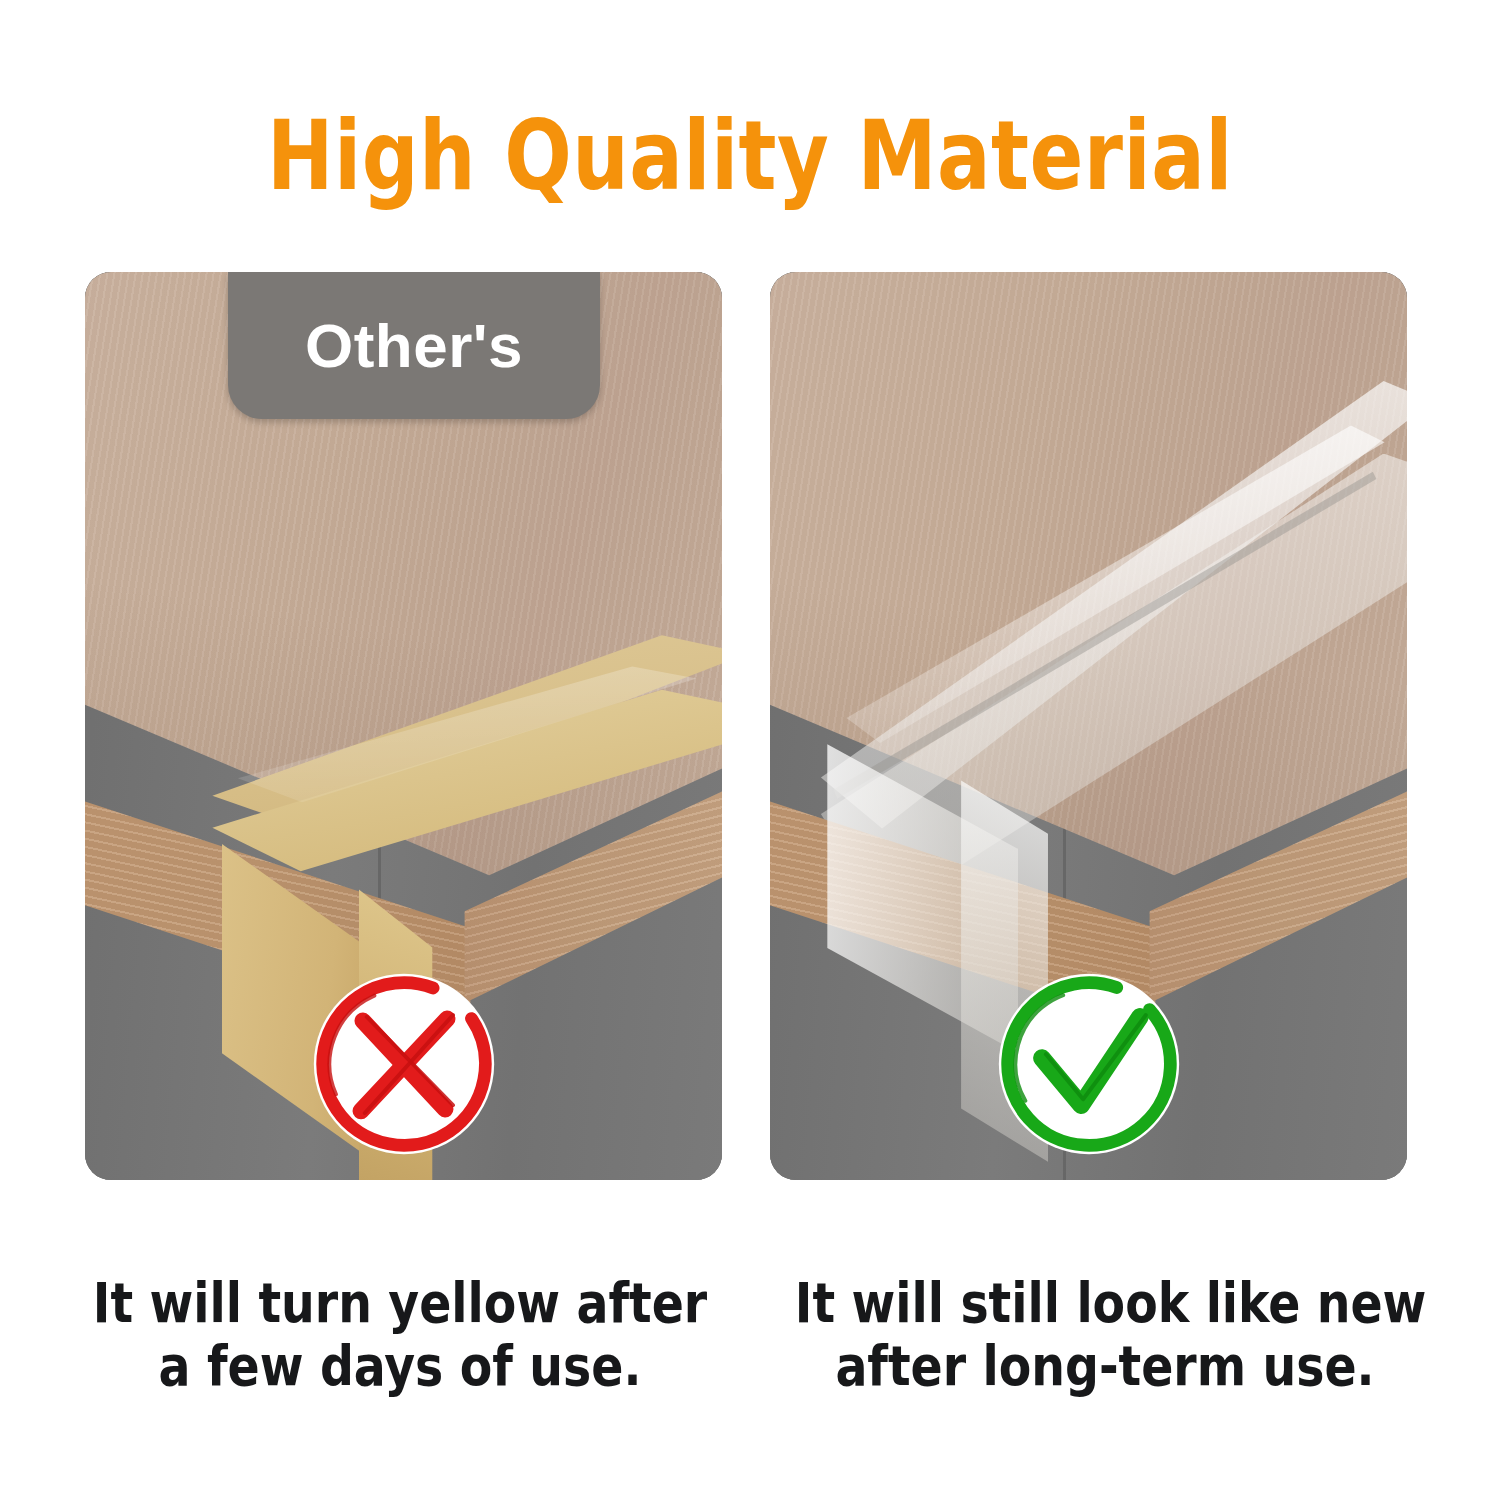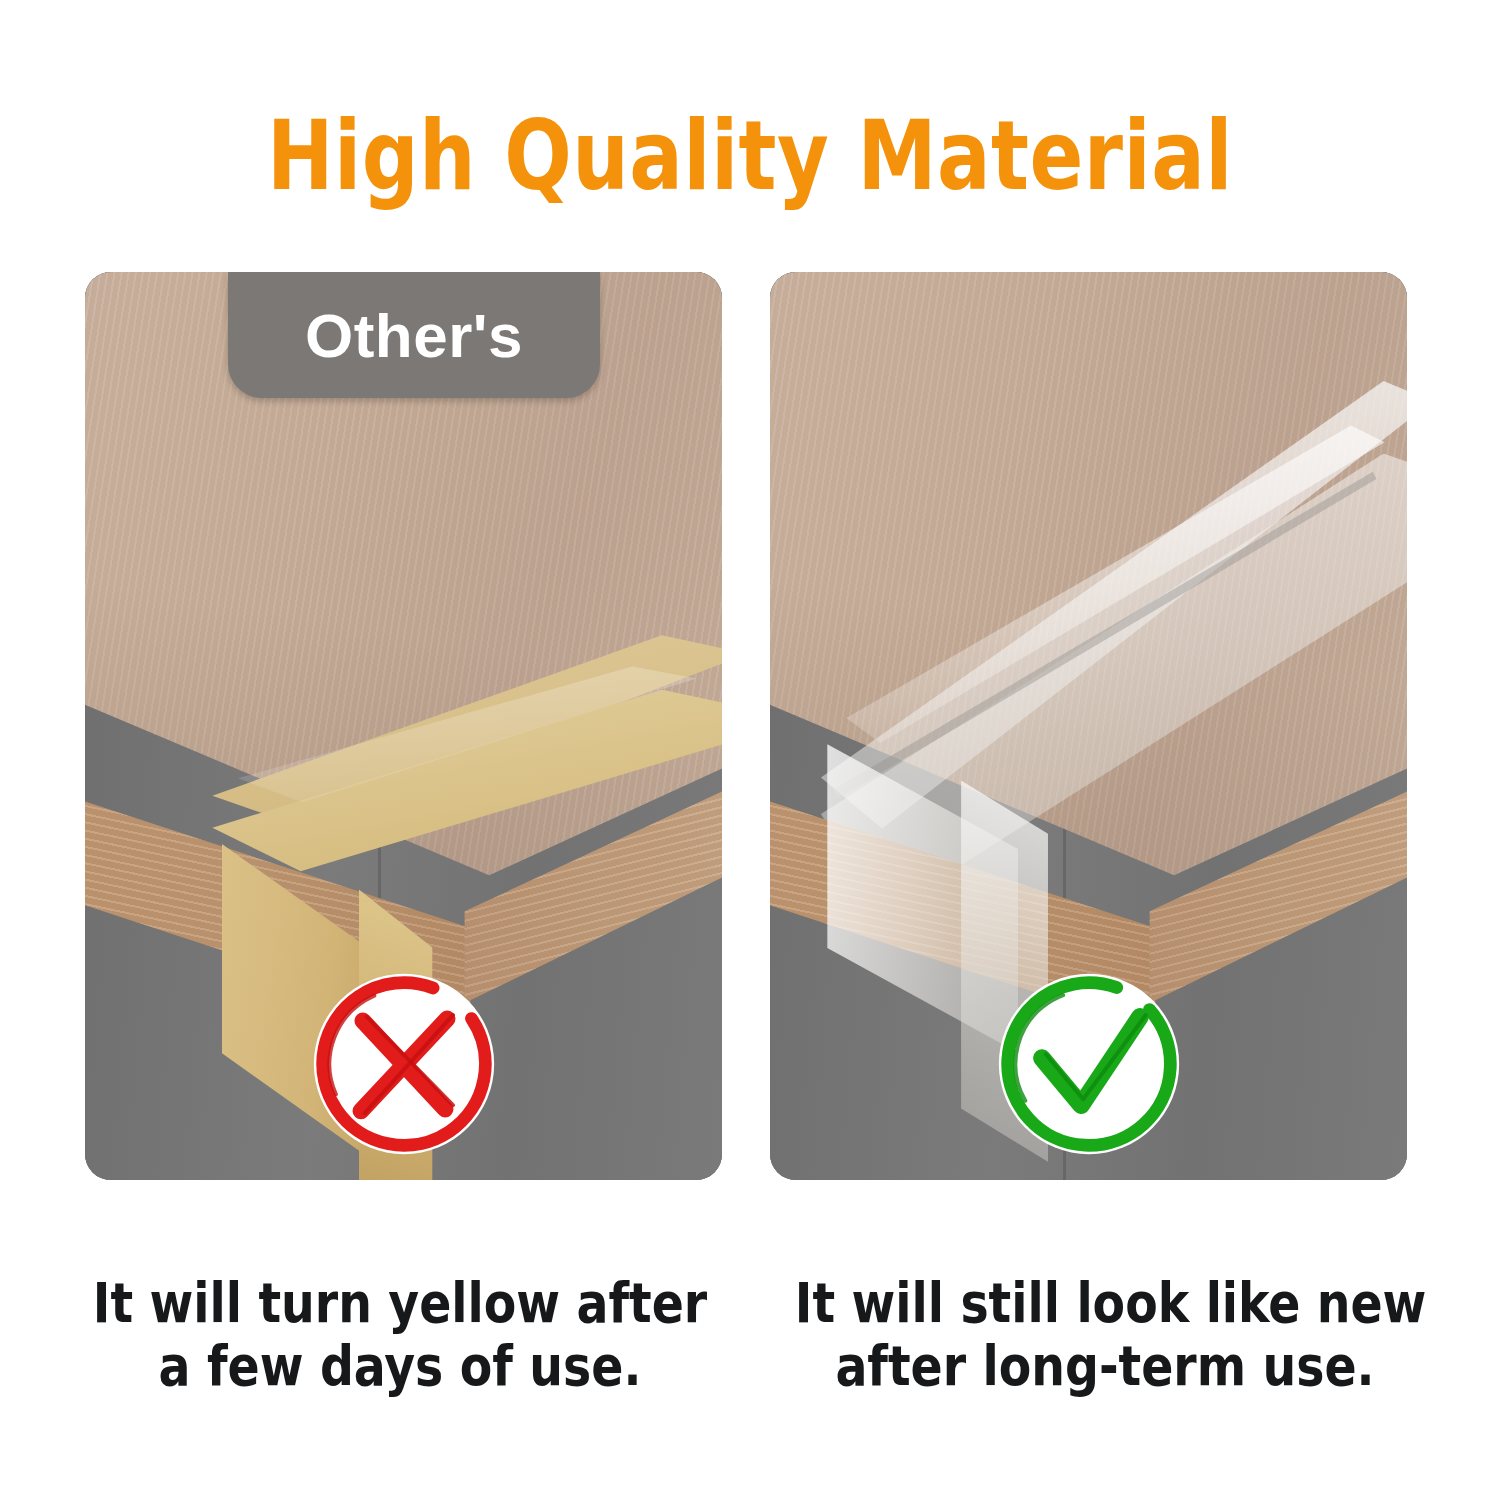--- a/index.html
+++ b/index.html
@@ -252,21 +252,21 @@
     width: 92%;
     height: 50%;
     background: rgba(150,148,145,0.45);
     clip-path: polygon(0% 70%, 92% 0%, 92.6% 1.6%, 0.6% 72%);
   }
 
   
   .badge {
     position: absolute;
     top: 0;
-    height: 126px;
+    height: 147px;
     display: flex;
     align-items: center;
     justify-content: center;
     color: #ffffff;
     font-weight: 700;
     font-size: 62px;
     letter-spacing: 0.5px;
     z-index: 6;
     box-shadow: 0 3px 7px rgba(0,0,0,0.22);
   }

